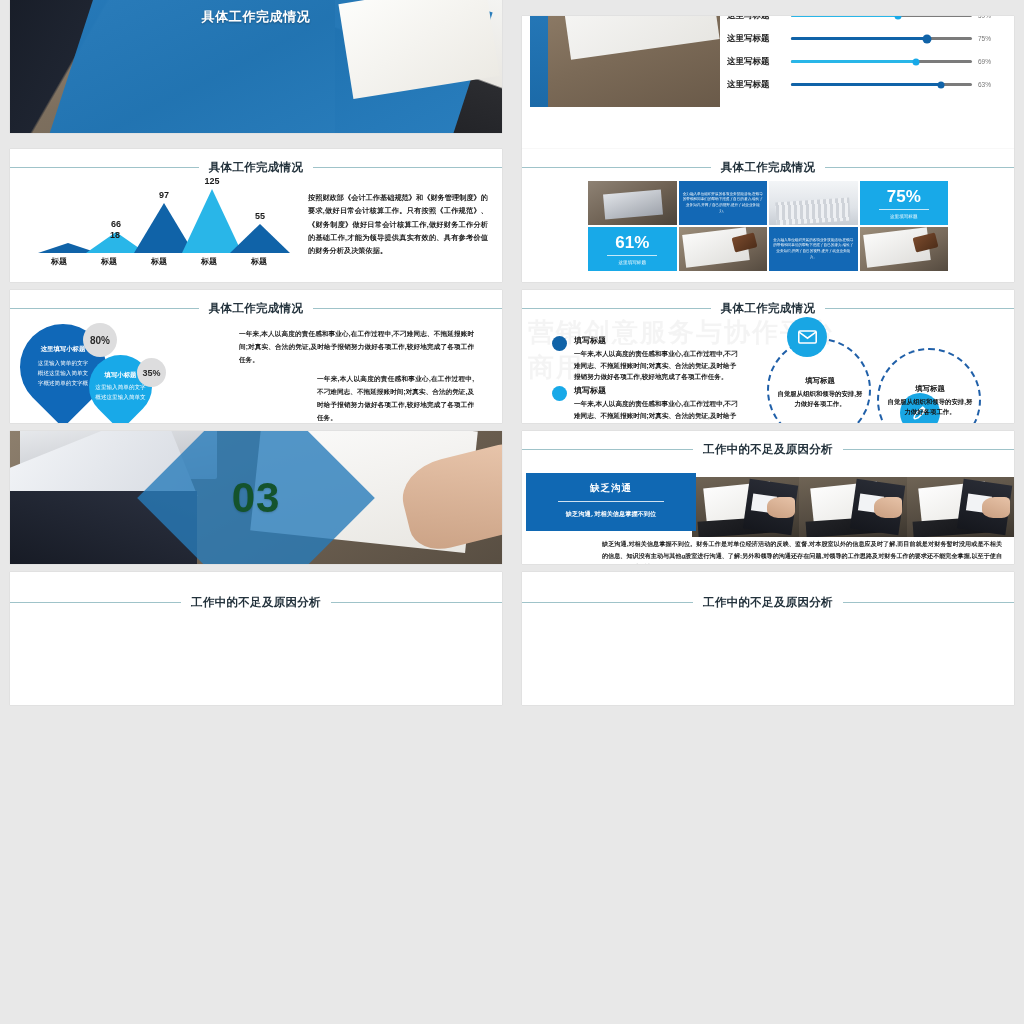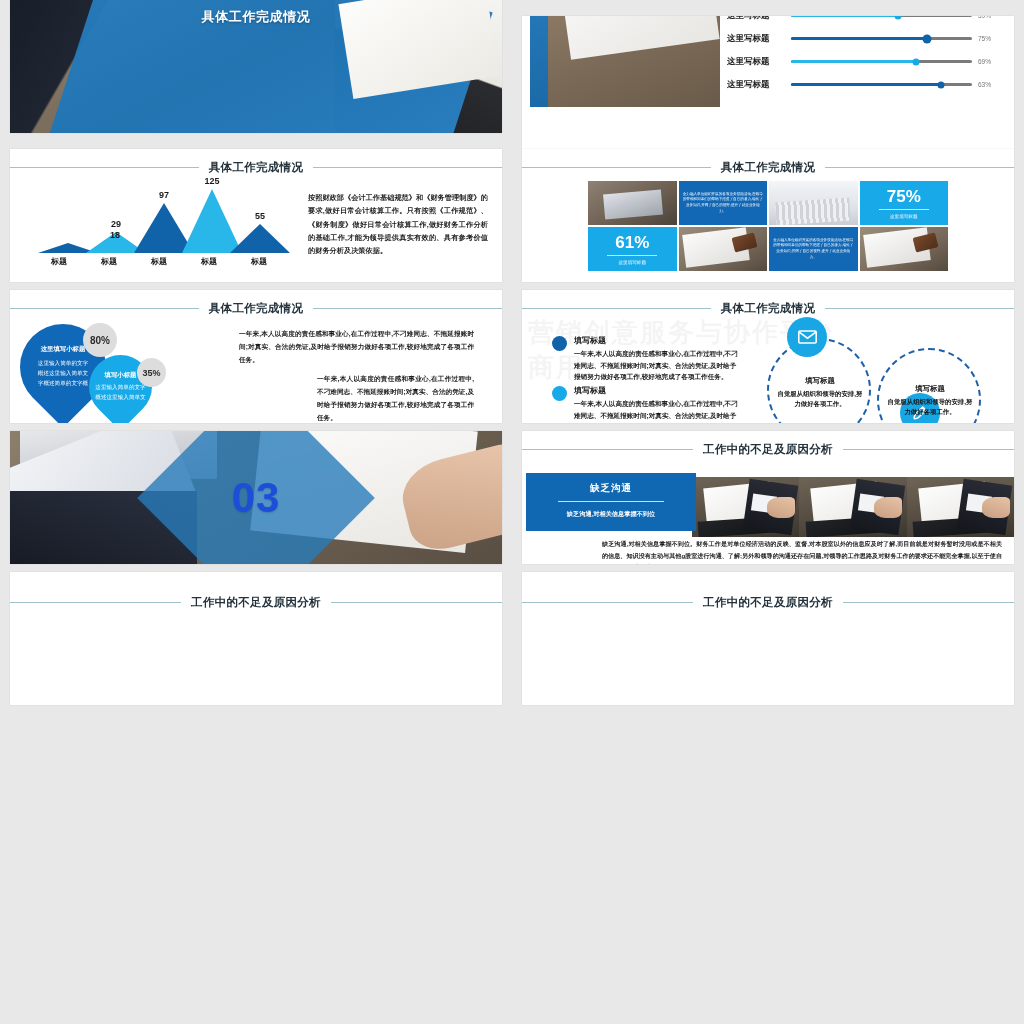--- a/index.html
+++ b/index.html
@@ -67,21 +67,21 @@
     background:linear-gradient(160deg,#fdfdfd,#e8e6e1); transform:rotate(6deg); }
   .photoB .hd  { position:absolute; right:-4%; top:18%; width:24%; height:66%;
     background:linear-gradient(200deg,#e8c5ab,#caa184); border-radius:40% 10% 20% 30%; transform:rotate(-14deg); }
   .diamond {
     position:absolute; left:50%; top:50%; width:168px; height:168px;
     margin-left:-84px; margin-top:-84px;
     background: rgba(40,124,186,.80);
     transform: rotate(45deg);
   }
   .sec-txt { position:absolute; left:0; right:0; top:50%; transform:translateY(-50%);
-             text-align:center; color:#1d4ed8; z-index:5; }
+             text-align:center; color:#14532d; z-index:5; }
   .sec-num { font-size:42px; font-weight:bold; line-height:1; letter-spacing:1px;
              text-shadow:0 1px 2px rgba(0,0,0,.18); }
   .sec-sub { font-size:14px; font-weight:bold; margin-top:10px; letter-spacing:1px; }
 
   
   .s1title { position:absolute; left:0; right:0; top:8px; text-align:center;
              color:#fff; font-size:13px; font-weight:bold; letter-spacing:.6px;
              text-shadow:0 1px 2px rgba(0,0,0,.3); z-index:6; }
 
   
@@ -258,21 +258,21 @@
 
       <div class="chart">
         <div class="tri-wrap">
           <div class="tri" style="left:4px;width:60px;border-left:30px solid transparent;border-right:30px solid transparent;border-bottom:10px solid #1063A8;"></div>
           <div class="tri" style="left:52px;width:60px;border-left:30px solid transparent;border-right:30px solid transparent;border-bottom:21px solid #29B6E8;"></div>
           <div class="tri" style="left:100px;width:60px;border-left:30px solid transparent;border-right:30px solid transparent;border-bottom:50px solid #1063A8;"></div>
           <div class="tri" style="left:148px;width:60px;border-left:30px solid transparent;border-right:30px solid transparent;border-bottom:64px solid #29B6E8;"></div>
           <div class="tri" style="left:196px;width:60px;border-left:30px solid transparent;border-right:30px solid transparent;border-bottom:29px solid #1063A8;"></div>
 
           <div class="tri-val" style="left:34px;bottom:13px;margin-left:47px;">18</div>
-          <div class="tri-val" style="left:82px;bottom:24px;">29</div>
+          <div class="tri-val" style="left:82px;bottom:24px;">66</div>
           <div class="tri-val" style="left:130px;bottom:53px;">97</div>
           <div class="tri-val" style="left:178px;bottom:67px;">125</div>
           <div class="tri-val" style="left:226px;bottom:32px;">55</div>
         </div>
         <div class="cat-row">
           <div class="cat">标题</div>
           <div class="cat">标题</div>
           <div class="cat">标题</div>
           <div class="cat">标题</div>
           <div class="cat">标题</div>
@@ -451,21 +451,21 @@
         </div>
         <div class="kph">
           <div class="doc"></div>
           <div class="pad"></div>
           <div class="arm"></div>
           <div class="cuf"></div>
           <div class="han"></div>
         </div>
       </div>
 
-      <div class="kbox" style="left:4px;top:42px;width:170px;height:58px;padding-top:9px;">
+      <div class="kbox" style="left:4px;top:42px;width:170px;height:58px;padding-top:9px;font-family:Liberation Mono, monospace;">
         <div class="kbox-h" style="font-size:9.5px;">缺乏沟通</div>
         <div class="kbox-rule" style="margin:6px 0 8px;"></div>
         <div class="kbox-p" style="font-size:6.2px;">缺乏沟通,对相关信息掌握不到位</div>
       </div>
 
       <div class="kpara" style="top:107px;left:80px;right:12px;font-size:6.1px;line-height:1.9;">缺乏沟通,对相关信息掌握不到位。财务工作是对单位经济活动的反映、监督,对本股室以外的信息应及时了解,而目前就是对财务暂时没用或是不相关的信息、知识没有主动与其他g股室进行沟通、了解;另外和领导的沟通还存在问题,对领导的工作思路及对财务工作的要求还不能完全掌握,以至于使自己的工作有时很被动。</div>
     </div>
   </div>
 
   <div class="cell" style="height:141px;padding-top:8px;">

